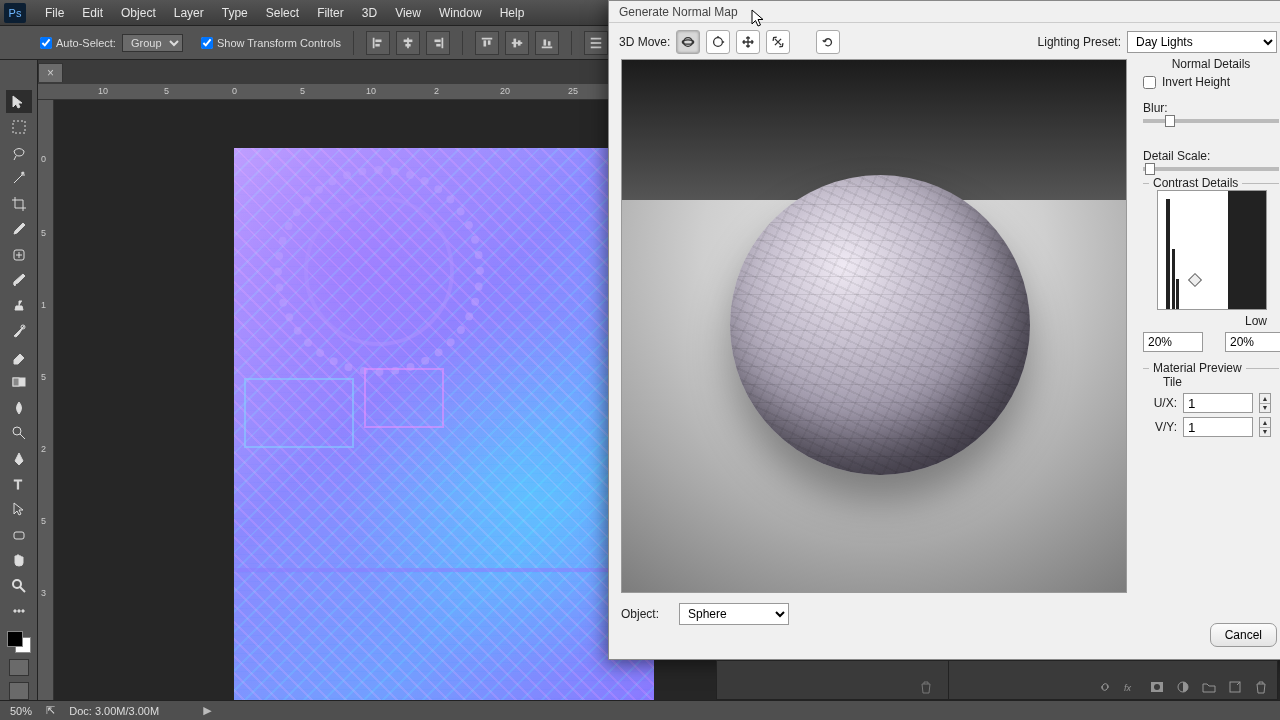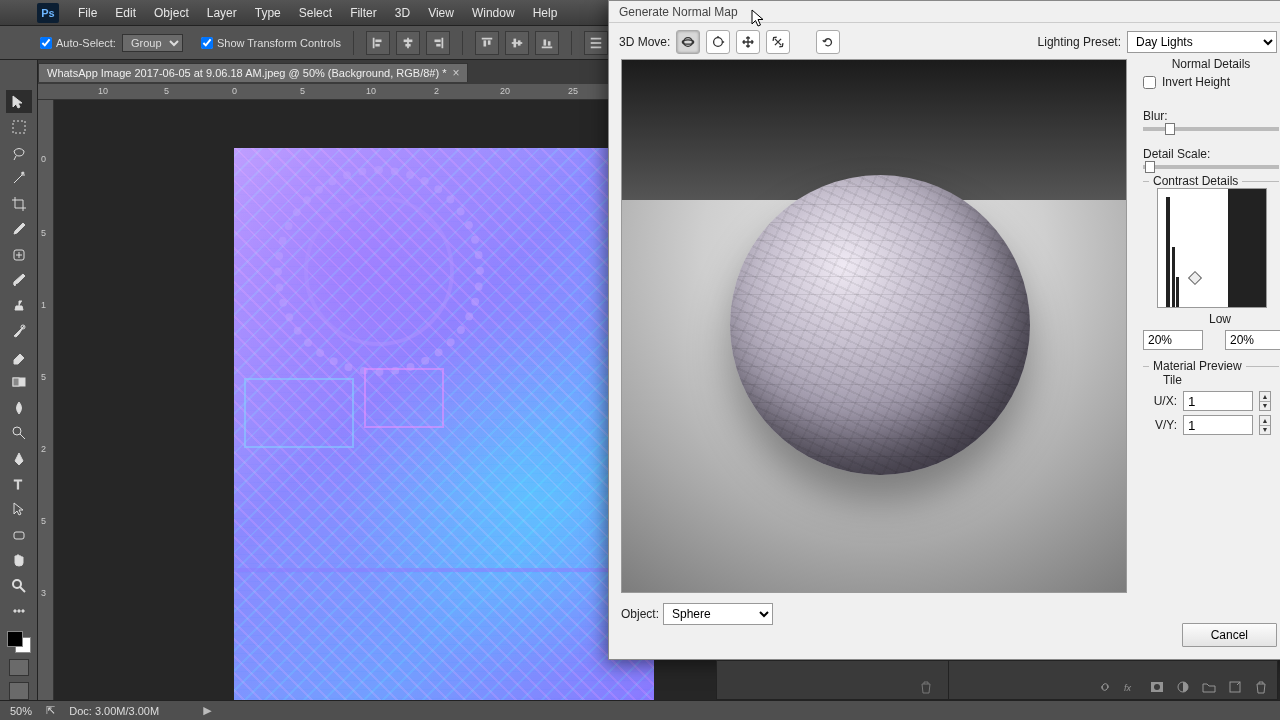--- a/index.html
+++ b/index.html
@@ -1,20 +1,20 @@
 <!DOCTYPE html>
 <html><head>
 <meta charset="utf-8">
 <style>
   * { box-sizing: border-box; margin: 0; padding: 0; font-family: "Lucida Grande", "Segoe UI", Tahoma, sans-serif; user-select: none; }
   html, body { width: 1280px; height: 720px; overflow: hidden; background: #4a4a4a; color: #ddd; font-size: 11px; }
 
   
   .menubar { height: 26px; background: linear-gradient(#545454,#3c3c3c); display: flex; align-items: center; padding-left: 4px; border-bottom: 1px solid #222; }
-  .ps-logo { width: 22px; height: 20px; background: #0c1f33; color:#6db6ff; font-weight:bold; font-size:11px; display:flex; align-items:center; justify-content:center; border-radius:2px; margin-right:10px;margin-left:33px; }
+  .ps-logo { width: 22px; height: 20px; background: #0c1f33; color:#6db6ff; font-weight:normal; font-size:11px; display:flex; align-items:center; justify-content:center; border-radius:2px; margin-right:10px; }
   .menubar .menu-item { padding: 16px 9px; line-height: 26px; font-size: 12px; color:#e6e6e6; }
 
   
   .optionsbar { height: 34px; background:#535353; border-bottom:1px solid #222; display:flex; align-items:center; padding:0 8px 0 40px; gap:6px; }
   .opt-chk   { display:flex; align-items:center; gap:4px; font-size:11px; color:#ddd; }
   .opt-chk input { width:12px; height:12px; }
   .opt-select{ background:#6a6a6a; border:1px solid #333; color:#ddd; font-size:11px; height:18px; padding:0 4px;}
   .opt-sep   { width:1px; height:24px; background:#3a3a3a; margin:0 6px;}
   .icon-btn  { width:24px; height:24px; border:1px solid #3a3a3a; background:#5c5c5c; display:flex; align-items:center; justify-content:center; cursor:pointer; }
   .icon-btn svg{ width:14px; height:14px; fill:#cfcfcf;}
@@ -77,41 +77,41 @@
   .preview3d::before{ content:""; position:absolute; left:0; right:0; top:0; height:140px; background:linear-gradient(#1b1b1b,#555 140px);}
   .sphere{ position:absolute; left:108px; top:115px; width:300px; height:300px; border-radius:50%; background:
       radial-gradient(circle at 38% 30%, #efe9f3 0%, #ccc5d4 25%, #a7a0b2 50%, #7c7588 72%, #534d61 100%);
       box-shadow: inset -20px -30px 50px rgba(0,0,0,.45), 0 25px 40px rgba(0,0,0,.35);}
   .sphere::after{ content:""; position:absolute; inset:0; border-radius:50%; background:
       repeating-linear-gradient( 25deg, rgba(0,0,0,.08) 0 2px, transparent 2px 9px),
       repeating-linear-gradient(115deg, rgba(0,0,0,.06) 0 2px, transparent 2px 11px),
       repeating-linear-gradient(  0deg, rgba(0,0,0,.10) 0 1px, transparent 1px 18px);
       mix-blend-mode:multiply; opacity:.8;}
 
-  .objrow{ position:absolute; left:12px; top:602px; display:flex; align-items:center; gap:4px;}
+  .objrow{ position:absolute; left:12px; top:602px; display:flex; align-items:center; gap:20px;}
   .objrow select{ height:22px; font-size:12px; background:#fff; border:1px solid #999; min-width:110px;}
 
   
   .side{ position:absolute; left:534px; top:50px; right:8px; bottom:50px; }
   .group-title{ font-size:12px; color:#222; margin:6px 0 4px; }
   .fieldset-line{ border-top:1px solid #bbb; position:relative; margin:10px 0 6px; }
   .fieldset-line span{ position:absolute; top:-8px; left:6px; background:#f0f0f0; padding:0 4px; color:#222; }
   .row{ display:flex; align-items:center; gap:6px; margin:4px 0;}
   .slider{ flex:1; height:4px; background:#bbb; position:relative;}
   .slider .thumb{ position:absolute; top:-4px; width:10px; height:12px; background:#fff; border:1px solid #777; }
   .num-input{ width:60px; height:20px; border:1px solid #999; background:#fff; text-align:left; padding:0 4px; font-size:12px;}
   .histo{ width:110px; height:120px; border:1px solid #999; background:#fff; position:relative; overflow:hidden; margin:4px 0;}
   .histo .shape{ position:absolute; bottom:0; left:4px; width:8px; background:#222;}
   .tile-row{ display:flex; align-items:center; gap:6px; margin:4px 0;}
   .tile-row label{ width:34px; text-align:right;}
   .tile-row input{ width:70px; height:20px; border:1px solid #999; background:#fff; padding:0 4px;}
   .tile-row .step{ width:12px; height:20px; border:1px solid #999; background:#eee; display:flex; flex-direction:column;}
   .tile-row .step div{ flex:1; display:flex; align-items:center; justify-content:center; font-size:7px; color:#333; border-bottom:1px solid #aaa;}
   .tile-row .step div:last-child{border:none;}
-  .dlg-btn{ position:absolute; bottom:12px; height:24px; border:1px solid #999; background:linear-gradient(#fcfcfc,#e4e4e4); padding:0 28px; font-size:12px; cursor:pointer; border-radius:1px;}
+  .dlg-btn{ position:absolute; bottom:12px; height:24px; border:1px solid #999; background:linear-gradient(#fcfcfc,#e4e4e4); padding:0 14px; font-size:12px; cursor:pointer; border-radius:7px;}
   .dlg-btn.cancel{ right:10px; }
 
   
   .cursor{ position:absolute; left:751px; top:9px; width:14px; height:20px; pointer-events:none; z-index:999;}
   .cursor svg{ width:14px; height:20px; }
 
   
   .statusbar{ position:absolute; left:0; right:0; bottom:0; height:20px; background:#4f4f4f; border-top:1px solid #222; display:flex; align-items:center; padding:0 10px; gap:14px; font-size:11px; color:#ddd;}
   .statusbar .play{ margin-left:30px; color:#bbb;}
 
@@ -338,21 +338,20 @@
   <div class="cswatch">
       <div class="bg"></div>
       <div class="fg"></div>
     </div>
   <div class="mini-btn"></div>
   <div class="mini-btn"></div>
 </div>
 
 <div class="tabstrip">
   <div class="doc-tab">
-    <span>WhatsApp Image 2017-06-05 at 9.06.18 AM.jpeg @ 50% (Background, RGB/8#) *</span>
     <span class="close-x">×</span>
   </div>
 </div>
 
 <div class="ruler-h">
   <span style="left:60px">10</span>
   <span style="left:126px">5</span>
   <span style="left:194px">0</span>
   <span style="left:262px">5</span>
   <span style="left:328px">10</span>
@@ -428,44 +427,44 @@
     <span>Object:</span>
     <select><option>Sphere</option></select>
   </div>
 
   <div class="side">
     <div class="group-title" style="text-align:center">Normal Details</div>
     <div class="row">
       <input type="checkbox" style="">
       <span>Invert Height</span>
     </div>
-    <div class="row" style="margin-top:20px">
+    <div class="row" style="margin-top:12px">
       <span>Blur:</span>
     </div>
     <div class="slider">
         <div class="thumb" style="left:22px"></div>
       </div>
-    <div class="row" style="margin-top:16px">
+    <div class="row" style="margin-top:26px">
       <span>Detail Scale:</span>
     </div>
     <div class="slider">
         <div class="thumb" style="left:2px"></div>
       </div>
 
     <div class="fieldset-line" style="margin-top:12px">
         <span>Contrast Details</span>
       </div>
     <div class="histo" style="margin-left:14px">
       <div class="shape" style="left:8px; height:110px; width:4px;"></div>
       <div class="shape" style="left:14px; height:60px; width:3px;"></div>
       <div class="shape" style="left:18px; height:30px; width:3px;"></div>
       <div class="shape" style="left:70px; height:118px; width:40px; background:linear-gradient(#222,#222);"></div>
       <div style="position:absolute; left:32px; bottom:24px; width:10px; height:10px; border:1px solid #666; transform:rotate(45deg); background:#eee"></div>
     </div>
-    <div class="row" style="justify-content:center; padding:0 6px">
+    <div class="row" style="justify-content:flex-end; padding:0 6px">
       <span style="margin-left:24px">Low</span>
       <span></span>
     </div>
     <div class="row" style="gap:22px">
       <input class="num-input" value="20%" style="">
       <input class="num-input" value="20%" style="">
     </div>
 
     <div class="fieldset-line" style="margin-top:16px">
         <span>Material Preview</span>

